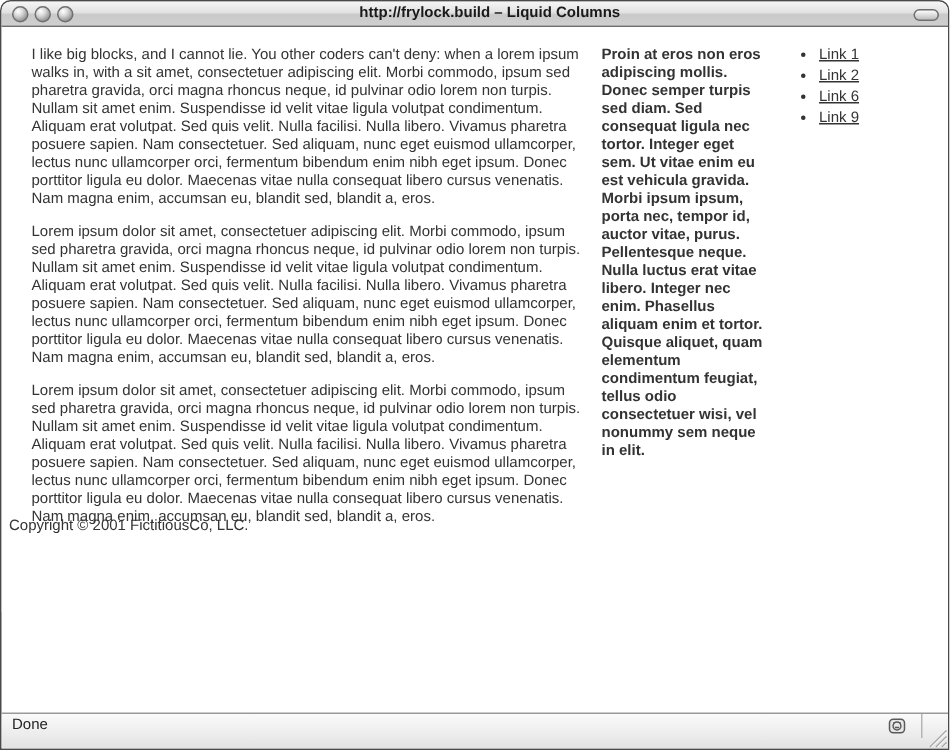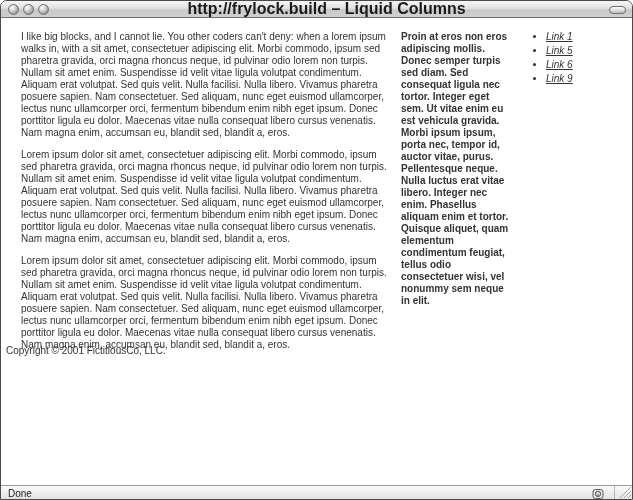--- a/index.html
+++ b/index.html
@@ -23,21 +23,21 @@
   .traffic-lights { position:absolute; left:7px; top:3px; display:flex; gap:4px; }
   .tl-btn {
     width:11px; height:11px; border-radius:50%;
     border:1px solid #6f6f6f;
     background:radial-gradient(circle at 35% 28%, #ffffff 0%, #d8d8d8 35%, #8e8e8e 80%, #7a7a7a 100%);
     padding:0; cursor:default;
   }
   .window-title {
     position:absolute; left:60px; right:40px; top:0; height:17px;
     line-height:16px; text-align:center;
-    font-size:16px; font-weight:bold; color:#1a1a1a;
+    font-size:10px; font-weight:bold; color:#1a1a1a;
     white-space:nowrap; overflow:hidden;
   }
   .pill-button {
     position:absolute; right:6px; top:5px;
     width:17px; height:8px; border-radius:5px;
     border:1px solid #6f6f6f;
     background:linear-gradient(180deg,#fdfdfd,#bdbdbd);
     padding:0; cursor:default;
   }
 
@@ -47,28 +47,28 @@
     height:390px;
     background:#ffffff;
     color:#333333;
     font-size:10px;
     line-height:12px;
   }
   .col-main { position:absolute; left:20px; top:13px; width:368px; }
   .col-main p { margin-bottom:10px; }
   .col-mid  { position:absolute; left:400px; top:13px; width:112px;font-weight:bold; }
   .col-links { position:absolute; left:532px; top:13px; width:90px; }
-  .col-links ul { list-style:disc; margin-left:13px;font-style:italic; }
+  .col-links ul { list-style:disc; margin-left:13px; }
   .col-links li { margin-bottom:2px; }
   .col-links a { color:#333333; text-decoration:underline; cursor:pointer; }
   .footer-copyright { position:absolute; left:5px; top:327px; font-size:10px; color:#333333; }
 
   
   .statusbar {
-    position:absolute; left:0; right:0; bottom:0; height:14px;
+    position:absolute; left:0; right:0; bottom:0; height:24px;
     background:linear-gradient(180deg,#fafafa,#e3e3e3);
     border-top:1px solid #9a9a9a;
     text-decoration:underline;
   }
   .status-text {
     position:absolute; left:7px; top:0; height:15px; line-height:15px;
     font-size:10px; color:#222222;
   }
   .status-icon { position:absolute; right:28px; top:2px; width:12px; height:12px; cursor:pointer; }
   .grip-divider { position:absolute; right:17px; top:0; width:1px; height:16px; background:#b5b5b5; }
@@ -97,21 +97,21 @@
       <p>Lorem ipsum dolor sit amet, consectetuer adipiscing elit. Morbi commodo, ipsum sed pharetra gravida, orci magna rhoncus neque, id pulvinar odio lorem non turpis. Nullam sit amet enim. Suspendisse id velit vitae ligula volutpat condimentum. Aliquam erat volutpat. Sed quis velit. Nulla facilisi. Nulla libero. Vivamus pharetra posuere sapien. Nam consectetuer. Sed aliquam, nunc eget euismod ullamcorper, lectus nunc ullamcorper orci, fermentum bibendum enim nibh eget ipsum. Donec porttitor ligula eu dolor. Maecenas vitae nulla consequat libero cursus venenatis. Nam magna enim, accumsan eu, blandit sed, blandit a, eros.</p>
     </div>
 
     <div class="col-mid">
       <p>Proin at eros non eros adipiscing mollis. Donec semper turpis sed diam. Sed consequat ligula nec tortor. Integer eget sem. Ut vitae enim eu est vehicula gravida. Morbi ipsum ipsum, porta nec, tempor id, auctor vitae, purus. Pellentesque neque. Nulla luctus erat vitae libero. Integer nec enim. Phasellus aliquam enim et tortor. Quisque aliquet, quam elementum condimentum feugiat, tellus odio consectetuer wisi, vel nonummy sem neque in elit.</p>
     </div>
 
     <div class="col-links">
       <ul>
         <li><a href="#">Link 1</a></li>
-        <li><a href="#">Link 5</a></li>
+        <li><a href="#">Link 2</a></li>
         <li><a href="#">Link 6</a></li>
         <li><a href="#">Link 9</a></li>
       </ul>
     </div>
 
     <div class="footer-copyright">Copyright © 2001 FictitiousCo, LLC.</div>
   </div>
 
   <div class="statusbar">
     <span class="status-text">Done</span>

